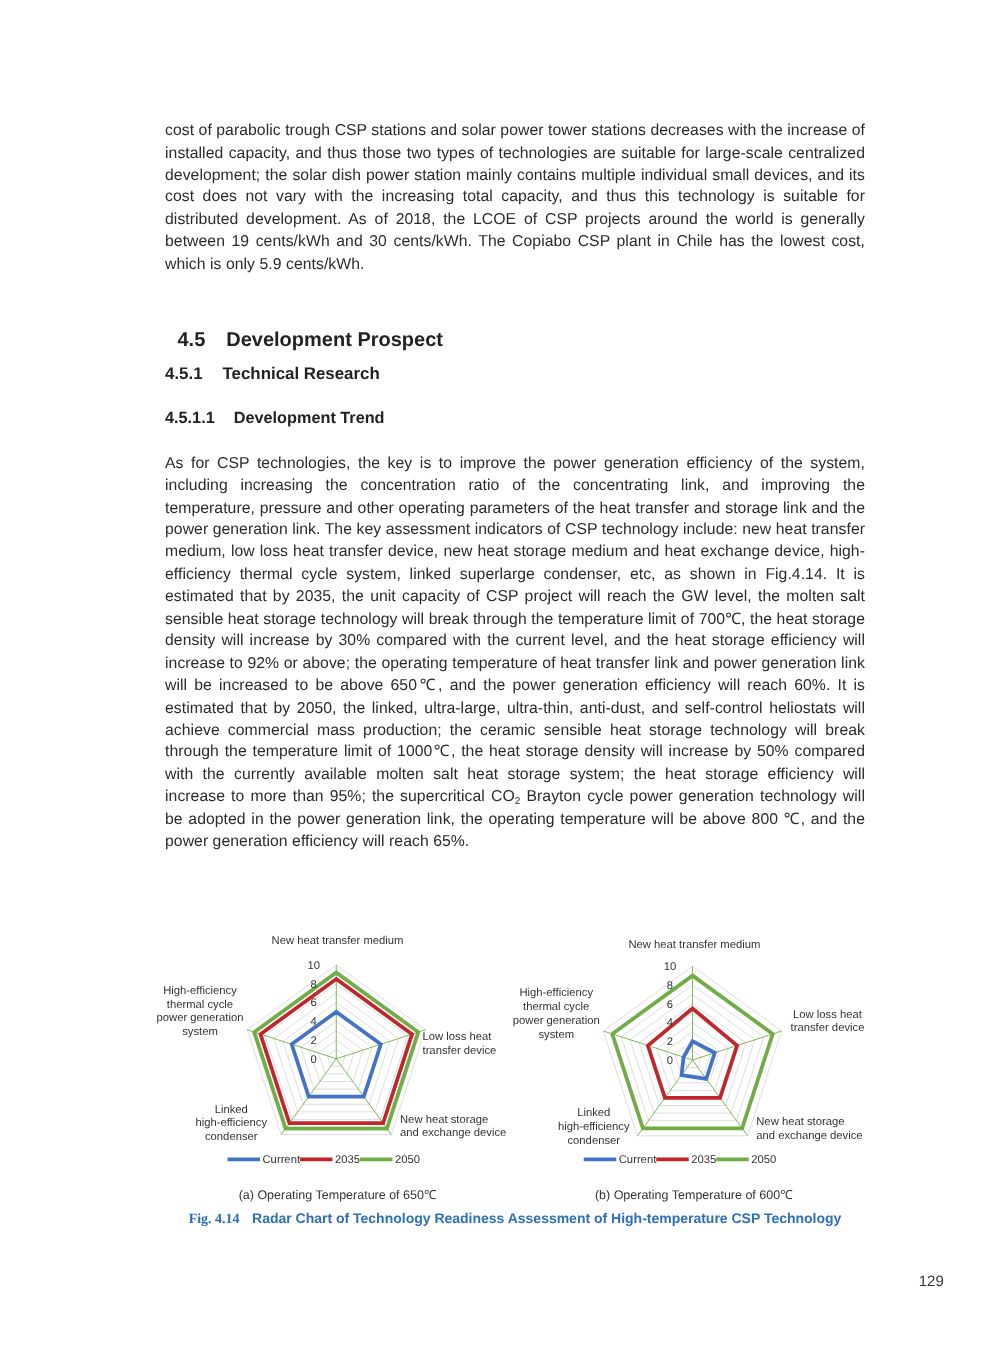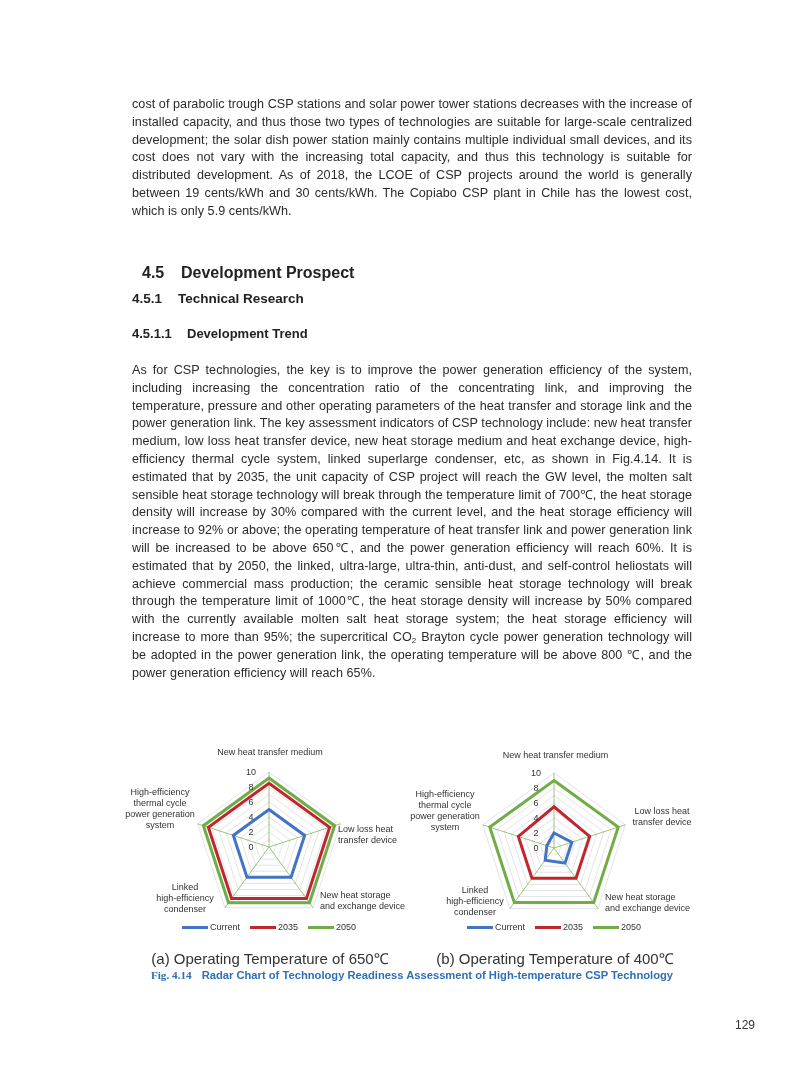--- a/index.html
+++ b/index.html
@@ -15,24 +15,24 @@
   #h-45 .num { width: 39px; }
   #h-451 .num { width: 46px; }
   #h-4511 .num { width: 55px; }
   #p2 { position: absolute; top: 362px; }
   sub { font-size: 8px; vertical-align: -2px; line-height: 0; }
   .chart-wrap { position: absolute; top: 740px; width: 300px; height: 220px; }
   #chart-a { left: 120px; }
   #chart-b { left: 405px; }
   .chart-wrap svg { position: absolute; left: 0; top: 0; }
   .axis-label { position: absolute; font-size: 9px; line-height: 11px; color: #333; text-align: center; white-space: pre-line; }
-  .legend { position: absolute; top: 182px; left: 62px; font-size: 9px; color: #333; display: flex; gap: 10px; }
+  .legend { position: absolute; top: 182px; left: 62px; font-size: 9px; color: #333; display: flex; }
   .legend-item { display: flex; align-items: center; }
   .legend-swatch { display: inline-block; width: 26px; height: 3px; margin-right: 2px; }
-  .subcaption { position: absolute; top: 208px; left: 0; width: 300px; text-align: center; font-size: 15px; color: #333; }
+  .subcaption { position: absolute; top: 208px; left: 0; width: 300px; text-align: center; font-size: 10px; color: #333; }
   #fig-caption { position: absolute; top: 969px; left: 132px; width: 560px; text-align: center; font-size: 11.2px; font-weight: bold; color: #2e6fb7; margin: 0; }
   #fig-caption .num { margin-right: 10px; font-family: Liberation Serif, serif; }
   #page-number { position: absolute; top: 1018px; left: 735px; font-size: 12px; color: #333; }
 </style>
 </head>
 <body>
 
 <div class="page">
   <p id="p1" class="para">cost of parabolic trough CSP stations and solar power tower stations decreases with the increase of installed capacity, and thus those two types of technologies are suitable for large-scale centralized development; the solar dish power station mainly contains multiple individual small devices, and its cost does not vary with the increasing total capacity, and thus this technology is suitable for distributed development. As of 2018, the LCOE of CSP projects around the world is generally between 19 cents/kWh and 30 cents/kWh. The Copiabo CSP plant in Chile has the lowest cost, which is only 5.9 cents/kWh.</p>
 
@@ -151,18 +151,18 @@
       </span>
     <span class="legend-item">
         <span class="legend-swatch" style="background:#c0272d"></span>
         <span>2035</span>
       </span>
     <span class="legend-item">
         <span class="legend-swatch" style="background:#70ad47"></span>
         <span>2050</span>
       </span>
   </div>
-  <div class="subcaption">(b) Operating Temperature of 400℃</div>
+  <div class="subcaption">(b) Operating Temperature of 600℃</div>
 </div>
 
 <p id="fig-caption"><span class="num">Fig. 4.14</span><span>Radar Chart of Technology Readiness Assessment of High-temperature CSP Technology</span></p>
 
 <div id="page-number">129</div>
 
 </body></html>

